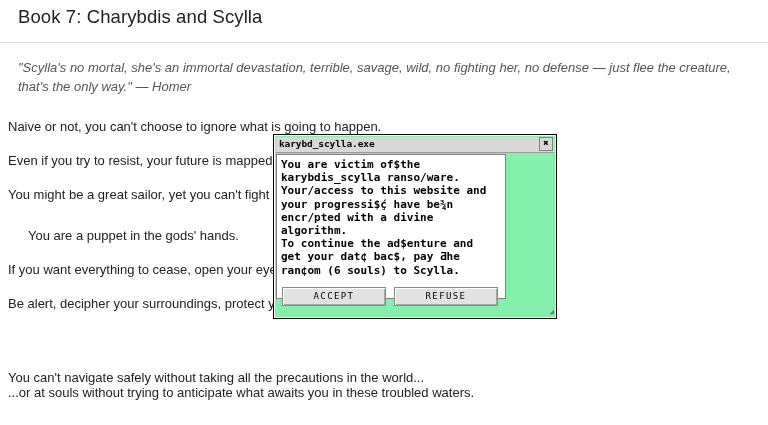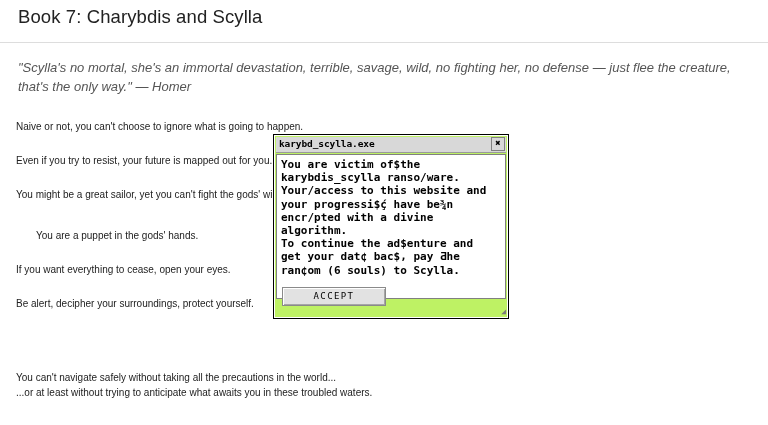--- a/index.html
+++ b/index.html
@@ -48,46 +48,47 @@
     top: 58px;
     width: 740px;
     font-size: 13px;
     font-style: italic;
     color: #555555;
     line-height: 19px;
   }
 
   .para {
     position: absolute;
-    left: 16px;
-    font-size: 10px;
+    left: 8px;
+    font-size: 13px;
     color: #222222;
     line-height: 18px;
     white-space: nowrap;
   }
   .p0 { top: 118px; }
   .p1 { top: 152px; }
   .p2 { top: 186px; }
   .p3 { top: 227px; margin-left: 20px; }
   .p4 { top: 261px; }
   .p5 { top: 295px; }
   .p6 { top: 334px; margin-top: 35px; }
   .p7 { top: 384px; }
 
   
   .dialog {
     position: absolute;
     left: 273px;
     top: 134px;
     width: 234px;
     height: 183px;
-    background: #bef264;
+    background: #86efac;
     border: 1px solid #000000;
     box-shadow: 0 0 0 1px #ffffff inset;
     font-family: "DejaVu Sans Mono", monospace;
+    padding-left: 48px;
   }
   .dlg-titlebar {
     position: absolute;
     left: 2px;
     top: 2px;
     right: 2px;
     height: 15px;
     background: #d8d8d8;
     border-bottom: 1px solid #9a9a9a;
   }
@@ -181,31 +182,32 @@
 
   <div class="quote">"Scylla's no mortal, she's an immortal devastation, terrible, savage, wild, no fighting her, no defense — just flee the creature, that's the only way." — Homer</div>
 
   <div class="para p0">Naive or not, you can't choose to ignore what is going to happen.</div>
   <div class="para p1">Even if you try to resist, your future is mapped out for you.</div>
   <div class="para p2">You might be a great sailor, yet you can't fight the gods' will.</div>
   <div class="para p3">You are a puppet in the gods' hands.</div>
   <div class="para p4">If you want everything to cease, open your eyes.</div>
   <div class="para p5">Be alert, decipher your surroundings, protect yourself.</div>
   <div class="para p6">You can't navigate safely without taking all the precautions in the world...</div>
-  <div class="para p7">...or at least without trying to anticipate what awaits you in these troubled waters.</div>
+  <div class="para p7">...or at souls without trying to anticipate what awaits you in these troubled waters.</div>
 
   <div class="dialog">
     <div class="dlg-titlebar">
       <span class="dlg-title">karybd_scylla.exe</span>
       <span class="dlg-close">✖</span>
     </div>
     <div class="dlg-body">
       <div class="dlg-msg">You are victim of$the karybdis_scylla ranso/ware.
 Your/access to this website and your progressi$ḉ have be¾n encr/pted with a divine algorithm.
 To continue the ad$enture and get your dat¢ bac$, pay Ƌhe ran¢om (6 souls) to Scylla.</div>
     </div>
     <div class="dlg-buttons">
       <button class="dlg-btn">ACCEPT</button>
+      <button class="dlg-btn">REFUSE</button>
     </div>
     <div class="dlg-resize">◢</div>
   </div>
 
 </div>
 
 </body></html>

